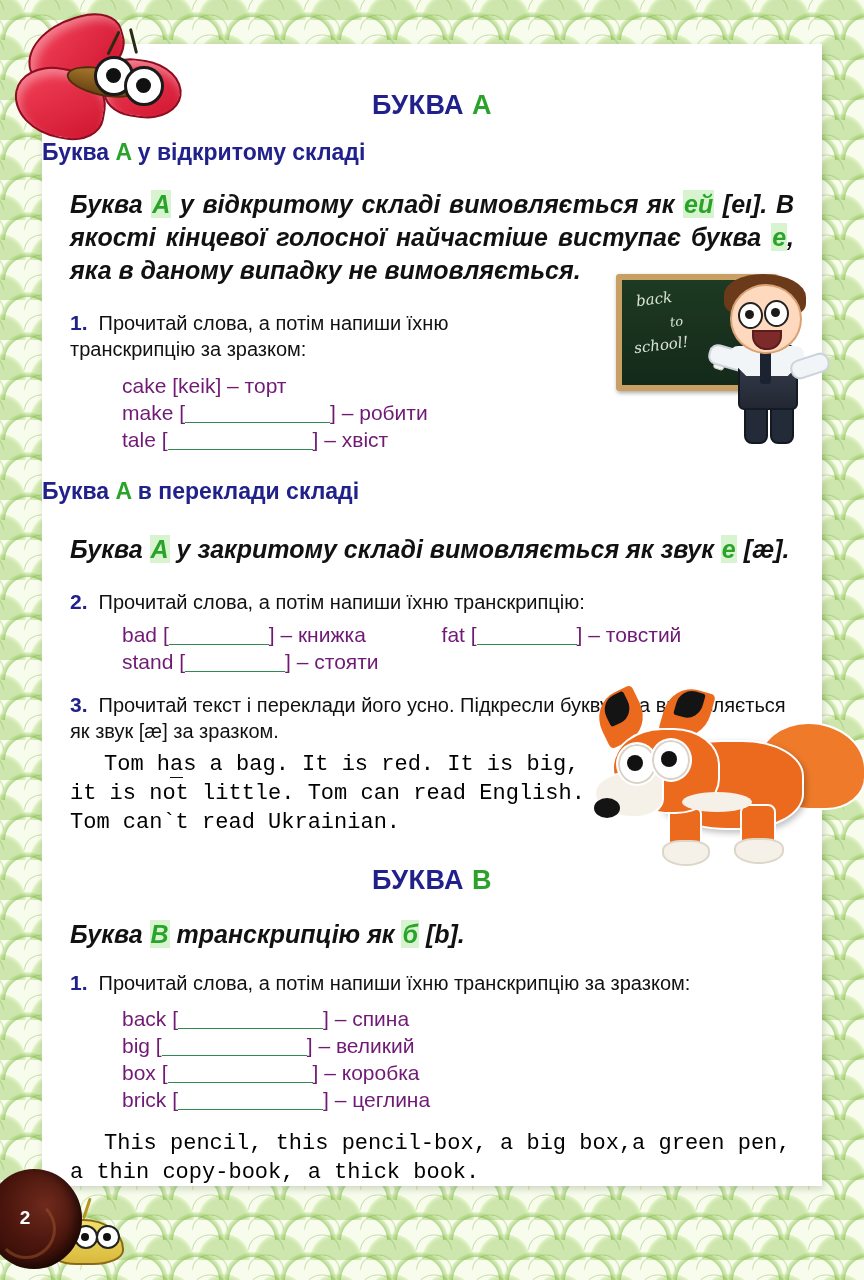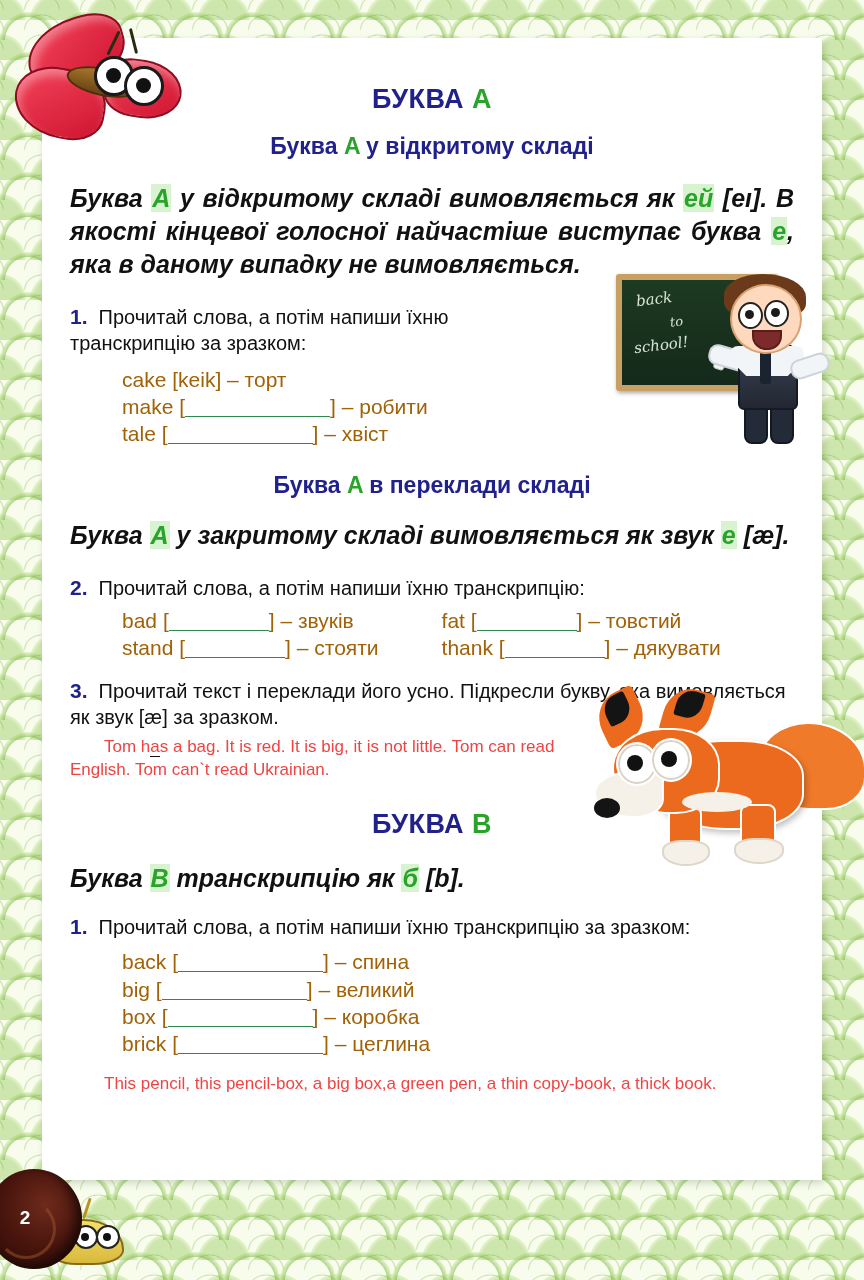--- a/index.html
+++ b/index.html
@@ -39,38 +39,37 @@
     background-image:
       radial-gradient(ellipse 30px 26px at 50% 100%, rgba(255,255,255,0.0) 55%, rgba(110,170,50,0.35) 57%, rgba(255,255,255,0) 62%);
     background-size: 56px 20px;
     background-position: 14px 10px;
   }
 
   
   #card {
     position: absolute;
     left: 42px;
-    top: 38px;
+    top: 44px;
     width: 780px;
     height: 1142px;
     background: #ffffff;
     box-shadow: 2px 3px 7px rgba(60,80,30,0.22);
   }
 
   
   .h1 {
     text-align: center;
     font-size: 27px;
     font-weight: bold;
     color: #21218c;
     letter-spacing: 0.5px;
     margin: 0;
   }
   .h2 {
-    text-align: center;
     font-size: 23px;
     font-weight: bold;
     color: #21218c;
     margin: 0;
   }
   .grn { color: #2aa32a; }
   .intro {
     font-size: 25px;
     font-weight: bold;
     font-style: italic;
@@ -88,41 +87,42 @@
     color: #21218c;
     font-size: 21px;
     margin-right: 11px;
   }
   .hlb { background: #d8f3cf; color: #2aa32a; padding: 0 1px; font-weight: bold; }
 
   
   .wordlist { margin: 4px 0 0 52px; }
   .wrow {
     font-size: 21px;
-    color: #a16207;
+    color: #701a75;
     line-height: 1.29;
     white-space: nowrap;
   }
   .blank {
     display: inline-block;
     border-bottom: 1.6px solid #2f8a50;
     height: 0.95em;
     vertical-align: -3px;
   }
   .two-col {
     display: flex;
     margin: 4px 0 0 52px;
   }
   .two-col .col { }
   .two-col .col.right { margin-left: 63px; }
 
   .body-txt {
-    font-size: 17px;
-    color: #ef4444;
+    font-size: 22px;
+    color: #000000;
     line-height: 1.32;
+    font-family: Liberation Mono, monospace;
   }
   .uline { border-bottom: 1.6px solid #111; }
 
   
   .art { position: absolute; }
 
   
   #snail { left: 0px; top: 1163px; width: 200px; height: 117px; }
   .shell {
     position: absolute; left: -14px; top: 6px;
@@ -294,56 +294,50 @@
             <span>–</span>
             <span>хвіст</span>
           </div>
         </div>
       </div>
 
       <div class="h2" style="margin-top:24px;">
         <span>Буква </span><span class="grn">A</span><span> в переклади складі</span>
       </div>
 
-      <div class="intro" style="margin:20px 28px 0 28px;">
+      <div class="intro" style="margin:28px 28px 0 28px;">
         <span>Буква </span><span class="hlb">A</span><span> у закритому складі вимовляється як звук </span><span class="hlb">е</span><span> [æ].</span>
       </div>
 
       <div style="margin:22px 28px 0 28px;">
         <div class="para">
           <span class="num">2.</span><span>Прочитай слова, а потім напиши їхню транскрипцію:</span>
         </div>
 
         <div class="two-col" style="margin-top:6px;">
           <div class="col">
             <div class="wrow">
               <span>bad</span>
               [<span class="blank" style="width:100px;"></span>]
               <span>–</span>
-              <span>звуків</span>
+              <span>книжка</span>
             </div>
             <div class="wrow">
               <span>stand</span>
               [<span class="blank" style="width:100px;"></span>]
               <span>–</span>
               <span>стояти</span>
             </div>
           </div>
           <div class="col right">
             <div class="wrow">
               <span>fat</span>
               [<span class="blank" style="width:100px;"></span>]
               <span>–</span>
               <span>товстий</span>
-            </div>
-            <div class="wrow">
-              <span>thank</span>
-              [<span class="blank" style="width:100px;"></span>]
-              <span>–</span>
-              <span>дякувати</span>
             </div>
           </div>
         </div>
       </div>
 
       <div style="margin:16px 28px 0 28px;">
         <div class="para">
           <span class="num">3.</span><span>Прочитай текст і переклади його усно. Підкресли букву, яка вимовляється як звук [æ] за зразком.</span>
         </div>
         <div class="body-txt" style="margin-top:6px;width:540px;">

